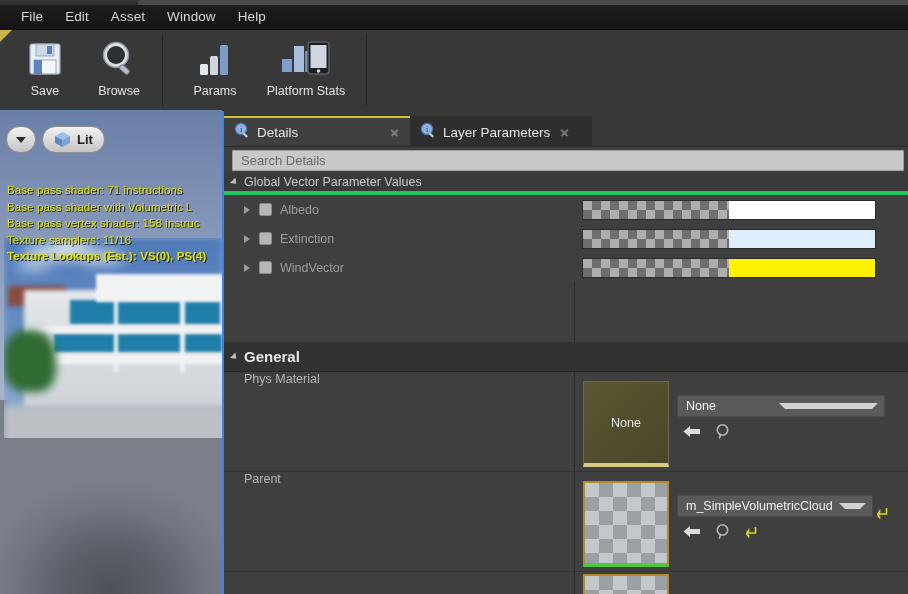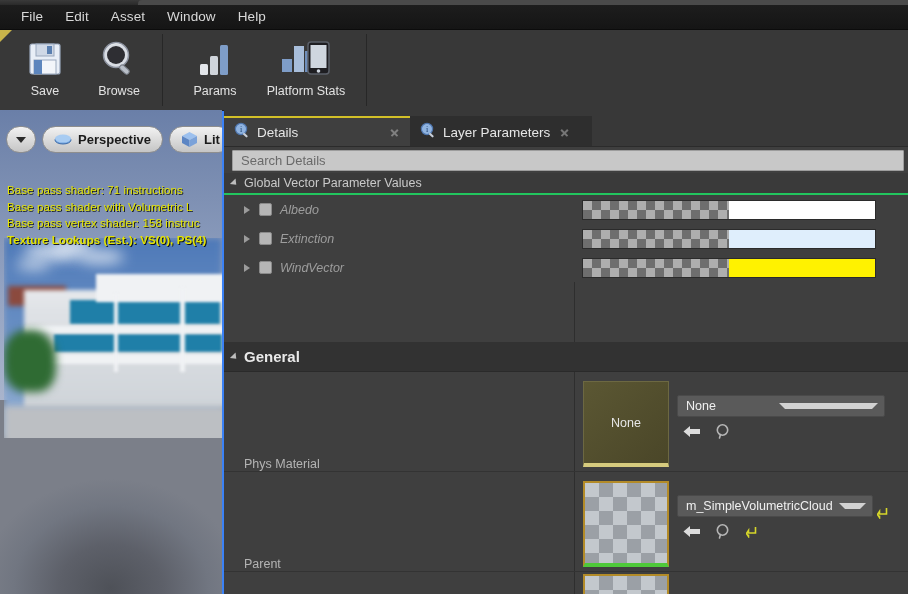--- a/index.html
+++ b/index.html
@@ -76,21 +76,21 @@
   .tab-x:before{transform:rotate(45deg);} .tab-x:after{transform:rotate(-45deg);}
   .tabline{position:absolute;left:0;top:36px;width:684px;height:1px;background:#2b2b2b;}
 
   .searchrow{position:absolute;left:0;top:37px;width:684px;height:26px;background:#3f3f3f;}
   .searchbox{position:absolute;left:8px;top:3px;width:672px;height:21px;background:#c8c8c8;
     border:1px solid #9d9d9d;box-sizing:border-box;border-radius:1px;display:flex;align-items:center;padding-left:8px;}
   .searchbox span{color:#6a6a6a;font-size:13px;}
 
   .scroll{position:absolute;left:0;top:63px;width:684px;height:421px;overflow:hidden;}
   .catrow{height:22px;background:#3a3a3a;display:flex;align-items:center;padding-left:8px;
-    border-bottom:2px solid #22c55e;box-sizing:border-box;}
+    border-bottom:4px solid #22c55e;box-sizing:border-box;}
   .catrow.big{height:30px;background:#323232;border-bottom:1px solid #2a2a2a;}
   .tri{width:0;height:0;border-left:5px solid #bdbdbd;border-top:4px solid transparent;border-bottom:4px solid transparent;
     transform:rotate(45deg);margin-right:7px;}
   .cat-lbl{color:#c9c9c9;font-size:12.5px;}
   .catrow.big .cat-lbl{color:#e9e9e9;font-size:15px;font-weight:bold;}
 
   .prow{height:29px;display:flex;align-items:center;position:relative;background:#3f3f3f;}
   .pname{position:absolute;left:0;top:0;width:350px;height:100%;display:flex;align-items:center;padding-left:20px;box-sizing:border-box;}
   .arrow-s{width:0;height:0;border-left:6px solid transparent;border-top:4.5px solid transparent;border-bottom:4.5px solid transparent;
     border-left-color:#9b9b9b;margin-right:9px;}
@@ -102,21 +102,21 @@
     border:1px solid #2b2b2b;box-sizing:content-box;cursor:default;}
   .sw-alpha{width:146px;height:100%;
     background-image:
       linear-gradient(45deg,#6e6e6e 25%,transparent 25%,transparent 75%,#6e6e6e 75%),
       linear-gradient(45deg,#6e6e6e 25%,transparent 25%,transparent 75%,#6e6e6e 75%);
     background-size:18px 18px;background-position:0 0,9px 9px;background-color:#aeaeae;}
   .sw-color{width:146px;height:100%;}
 
   
   .grow{position:relative;background:#3f3f3f;display:flex;align-items:center;}
-  .grow .gname{position:absolute;left:0;top:0;width:350px;height:100%;display:flex;align-items:flex-end;padding-left:20px;box-sizing:border-box;}
+  .grow .gname{position:absolute;left:0;top:0;width:350px;height:100%;display:flex;align-items:flex-start;padding-left:20px;box-sizing:border-box;}
   .gname span{color:#b4b4b4;font-size:12.5px;}
   .thumb{position:absolute;left:359px;top:9px;width:86px;height:86px;box-sizing:border-box;
     display:flex;align-items:center;justify-content:center;}
   .thumb.none{background:linear-gradient(135deg,#5b5733,#4a4628);border:1px solid #6c6842;border-bottom:4px solid #d6cb7e;}
   .thumb.none span{color:#e6e6e6;font-size:12.5px;}
   .thumb.checker{border:2px solid #b38b28;border-bottom:4px solid #4ec93a;
     background-image:
       linear-gradient(45deg,#9ba0a6 25%,transparent 25%,transparent 75%,#9ba0a6 75%),
       linear-gradient(45deg,#9ba0a6 25%,transparent 25%,transparent 75%,#9ba0a6 75%);
     background-size:28px 28px;background-position:0 0,14px 14px;background-color:#c3c8cd;}
@@ -225,35 +225,27 @@
       <div class="ph-band" style="left:110px;top:56px;width:4px;height:78px;"></div>
       <div class="ph-band" style="left:176px;top:50px;width:5px;height:84px;"></div>
       <div class="ph-tree"></div>
       <div class="ph-ground"></div>
     </div>
 
     <div class="vp-stats">
       <div style="color: rgb(228, 228, 0);">Base pass shader: 71 instructions</div>
       <div style="color: rgb(228, 228, 0);">Base pass shader with Volumetric L</div>
       <div style="color: rgb(228, 228, 0);">Base pass vertex shader: 158 instruc</div>
+      <div style="color: rgb(228, 228, 0);">Texture samplers: 11/16</div>
       <div style="color: rgb(228, 228, 0); font-weight: bold;">Texture Lookups (Est.): VS(0), PS(4)</div>
     </div>
 
     <div class="vp-bar">
       <div class="vp-pill sq">
         <div class="vp-caret"></div>
-      </div>
-      <div class="vp-pill">
-        <span class="vp-ico">
-          <svg width="18" height="14" viewBox="0 0 18 14">
-            <ellipse cx="9" cy="7" rx="8" ry="4" fill="#6fa3e0" stroke="#3d6ba8" stroke-width="1"></ellipse>
-            <ellipse cx="9" cy="5.6" rx="8" ry="4" fill="#a8ccf2"></ellipse>
-          </svg>
-        </span>
-        <span>Perspective</span>
       </div>
       <div class="vp-pill">
         <span class="vp-ico">
           <svg width="17" height="17" viewBox="0 0 17 17">
             <path d="M8.5 1 L16 5 L8.5 9 L1 5 Z" fill="#9cc0ee"></path>
             <path d="M1 5 L8.5 9 L8.5 16 L1 12 Z" fill="#5d86c4"></path>
             <path d="M16 5 L8.5 9 L8.5 16 L16 12 Z" fill="#7ba2d9"></path>
           </svg>
         </span>
         <span>Lit</span>
@@ -295,21 +287,21 @@
       </div>
     </div>
 
     <div class="scroll">
 
       <div class="catrow">
         <span class="tri"></span>
         <span class="cat-lbl">Global Vector Parameter Values</span>
       </div>
 
-      <div style="height:107px;background:#3f3f3f;position:relative;font-style:italic;">
+      <div style="height:107px;background:#3f3f3f;position:relative;">
         <div class="divider" style="height:107px;"></div>
 
         <div class="prow" style="height:29px;">
           <div class="pname">
             <span class="arrow-s"></span>
             <span class="chk"></span>
             <span class="pl">Albedo</span>
           </div>
           <div class="swatch">
             <div class="sw-alpha"></div>

